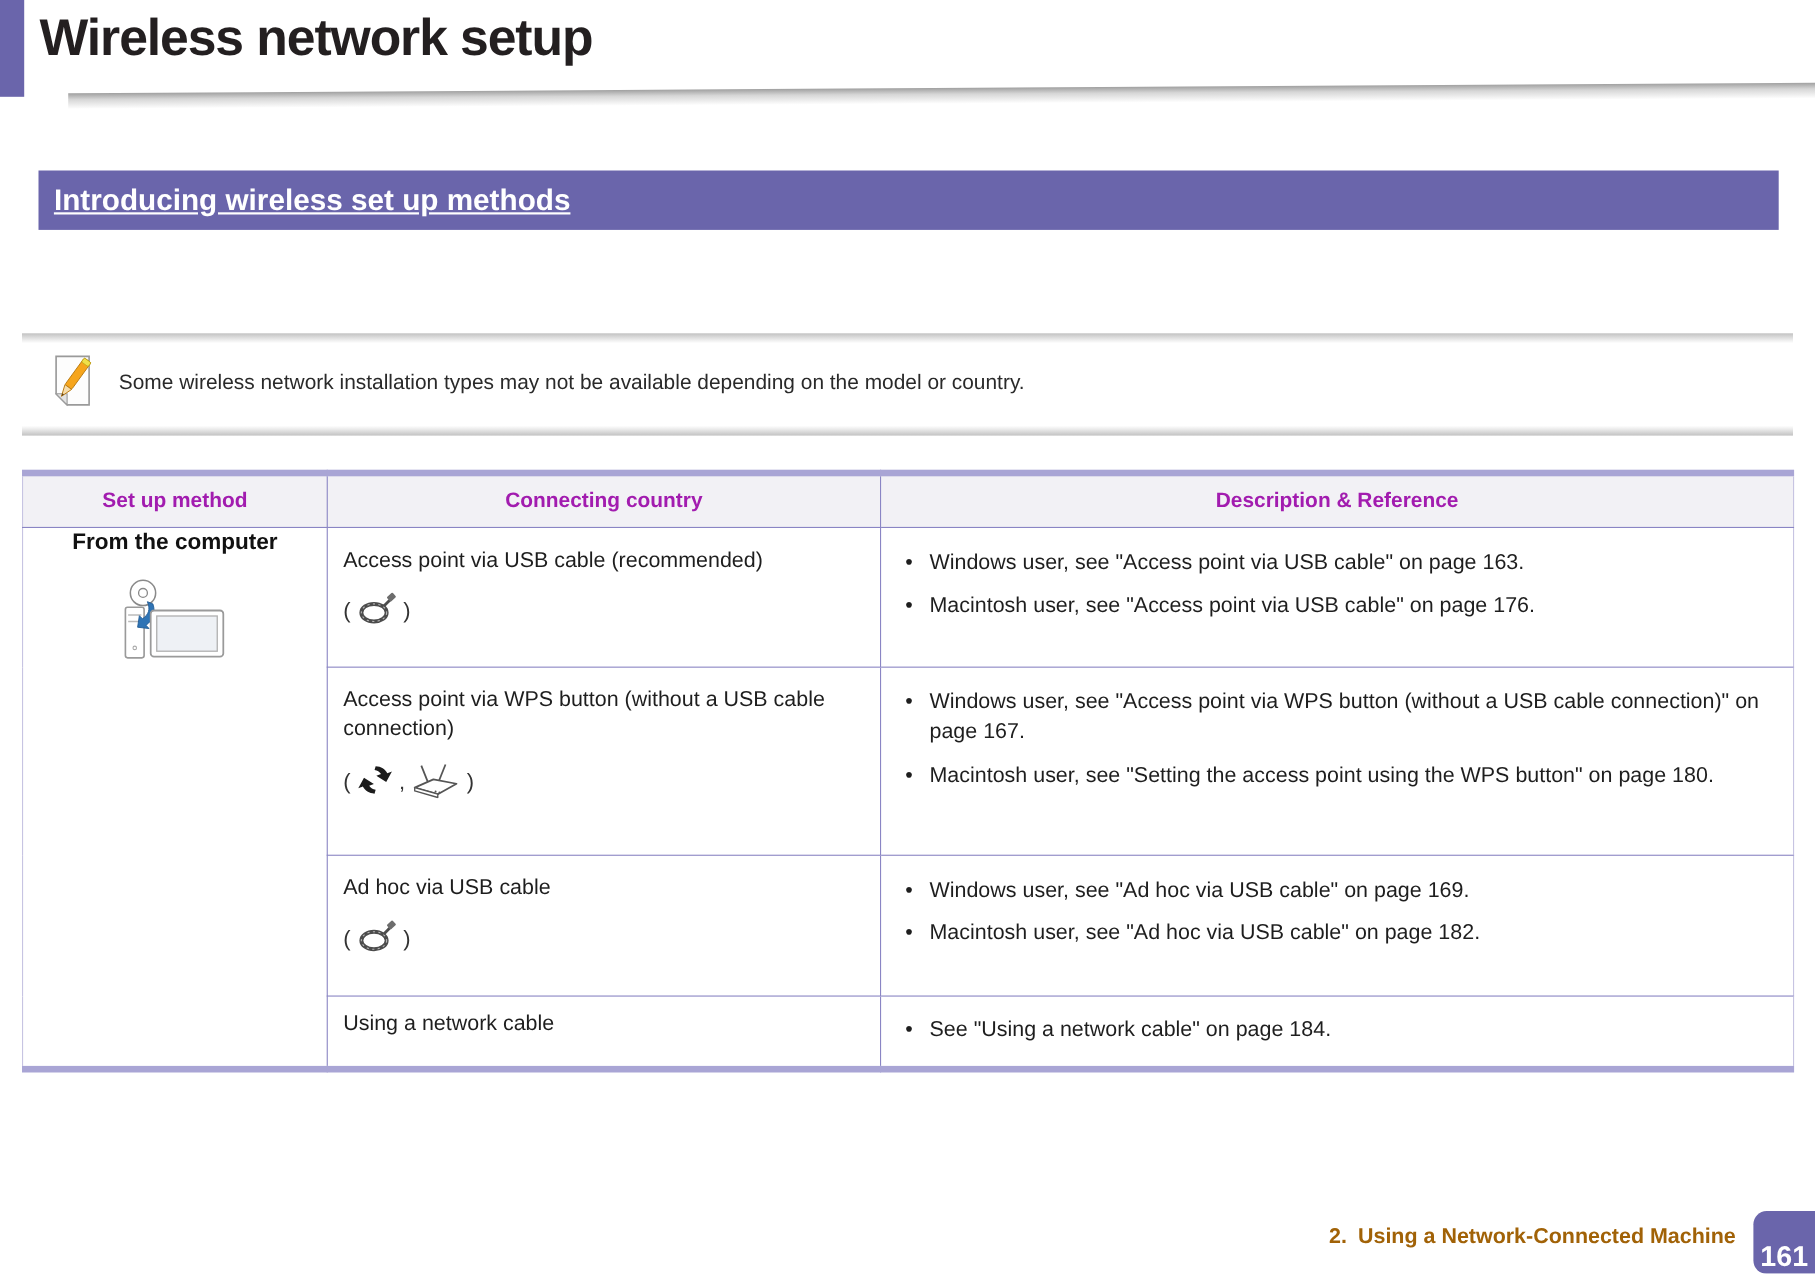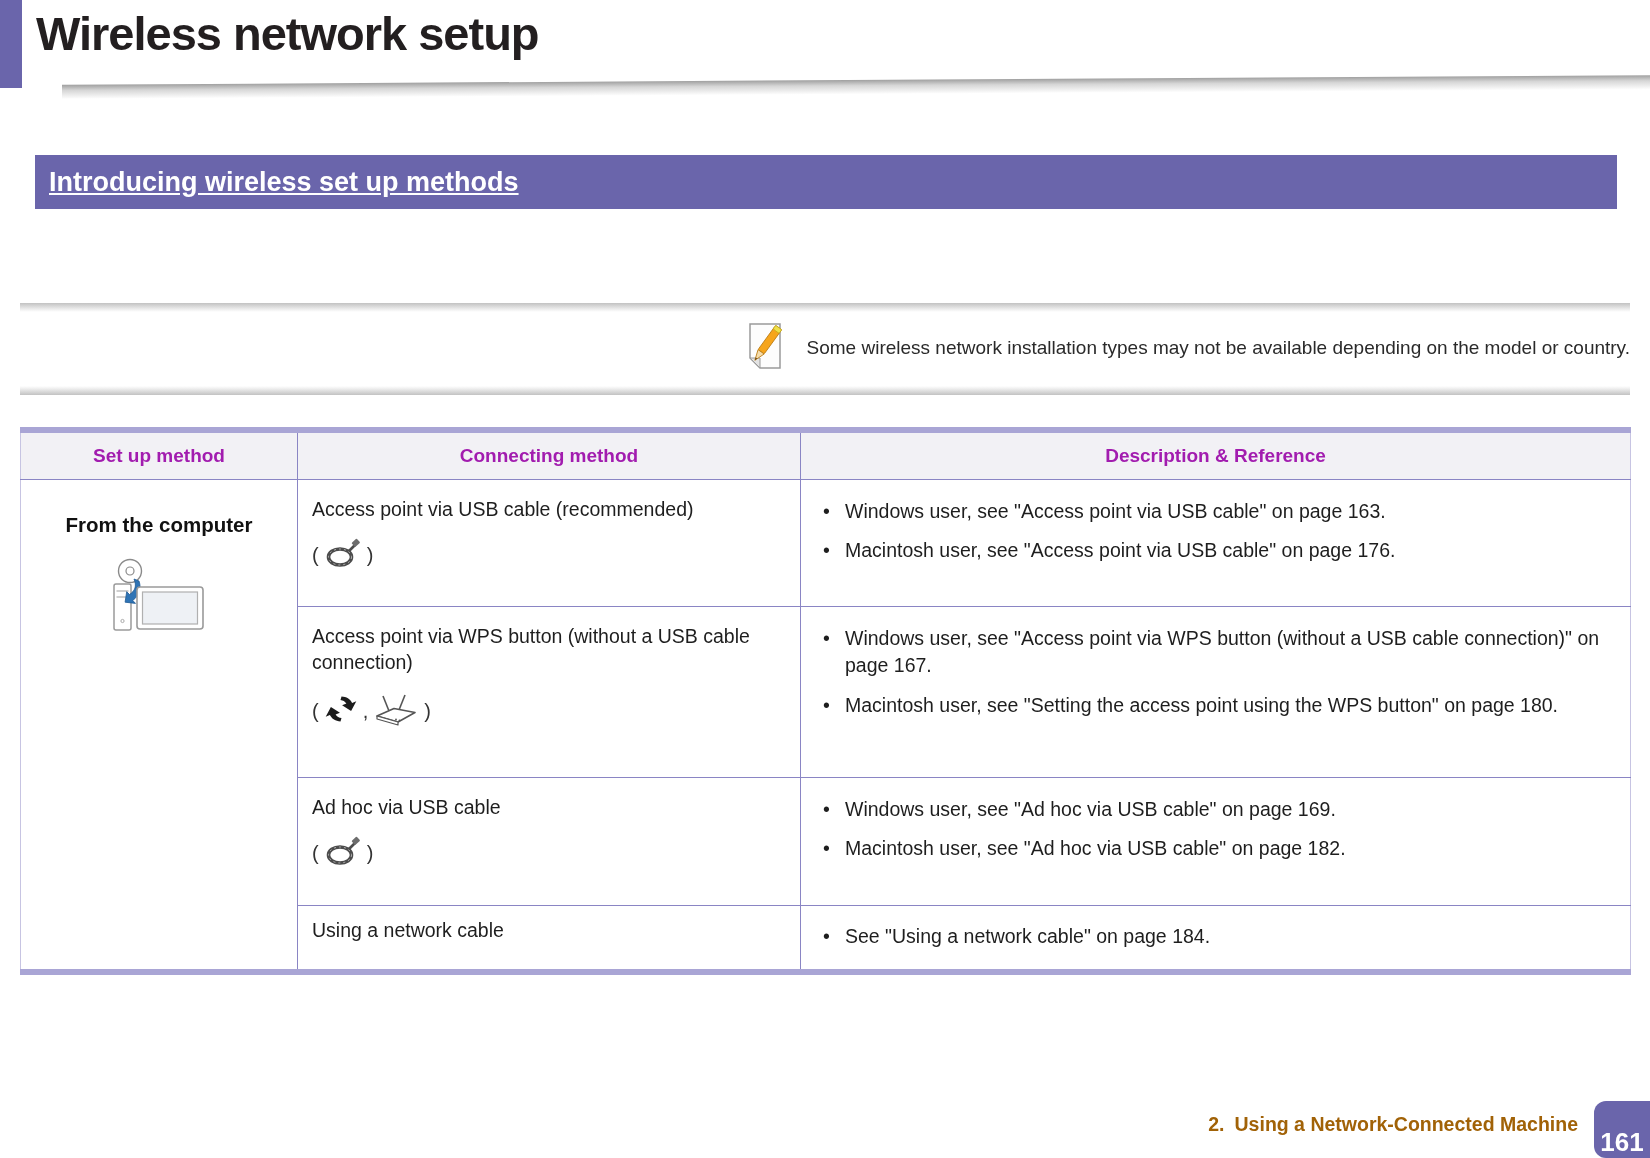--- a/index.html
+++ b/index.html
@@ -19,35 +19,35 @@
                   background:#6a65ab;color:#fff;font-size:27px;font-weight:bold;
                   line-height:54px;padding-left:14px;box-sizing:border-box;text-decoration:underline;}
 
   
   .intro{position:absolute;left:30px;top:233px;font-size:19px;color:#2a2a2a;}
 
   
   .note{position:absolute;left:20px;top:303px;width:1610px;}
   .note-edge{height:9px;background:linear-gradient(to bottom,#c2c2c2 0%,#eeeeee 70%,#ffffff 100%);}
   .note-edge.bottom{background:linear-gradient(to top,#c2c2c2 0%,#eeeeee 70%,#ffffff 100%);}
-  .note-body{display:flex;align-items:center;gap:22px;padding:10px 0 12px 26px;justify-content:flex-end;}
+  .note-body{display:flex;align-items:center;gap:22px;padding:10px 0 12px 26px;}
   .note-text{font-size:19px;color:#2a2a2a;}
 
   
   table.setup{position:absolute;left:20px;top:427px;width:1610px;border-collapse:collapse;
               table-layout:fixed;border-top:6px solid #a9a5d5;border-bottom:6px solid #a9a5d5;
               border-left:1px solid #c7c4e2;border-right:1px solid #c7c4e2;}
   table.setup th{background:#f2f1f5;font-size:19px;font-weight:bold;color:#a21caf;
                  height:44px;border-right:1px solid #8a85c4;border-bottom:1px solid #8a85c4;}
   table.setup th:last-child{border-right:none;}
   table.setup td{border-right:1px solid #8a85c4;border-top:1px solid #8a85c4;
                  vertical-align:top;font-size:19.5px;color:#1e1e1e;}
   table.setup td:last-child{border-right:none;}
   td.setup-cell{vertical-align:middle;text-align:center;border-top:none !important;}
-  .group-label{font-weight:bold;font-size:20.5px;color:#111;margin-bottom:20px;margin-top:32px;}
+  .group-label{font-weight:bold;font-size:20.5px;color:#111;margin-bottom:20px;}
   .method-cell{padding:16px 14px 10px 14px;}
   .method-text{line-height:1.35;}
   .method-icons{margin-top:16px;display:flex;align-items:center;gap:6px;font-size:20px;color:#333;}
   .desc-cell{padding:6px 10px 6px 0;}
   .desc-cell ul{margin:0;padding:0 0 0 44px;list-style:none;}
   .desc-cell li{position:relative;margin:12px 0;line-height:1.4;}
   .desc-cell li::before{content:"•";position:absolute;left:-22px;top:0;color:#1e1e1e;}
   tr.r1 td{height:100px;} tr.r2 td{height:144px;} tr.r3 td{height:101px;} tr.r4 td{height:42px;}
   tr.r4 .method-cell{padding-top:11px;}
   tr.r4 .desc-cell li{margin:11px 0 0 0;}
@@ -98,21 +98,21 @@
 
   <table class="setup">
     <colgroup>
         <col style="width:277px">
         <col style="width:503px">
         <col style="width:830px">
       </colgroup>
     <thead>
       <tr>
         <th>Set up method</th>
-        <th>Connecting method</th>
+        <th>Connecting country</th>
         <th>Description &amp; Reference</th>
       </tr>
     </thead>
     <tbody>
       <tr class="r1">
         <td class="setup-cell" rowspan="4">
           <div class="group-label">From the computer</div>
           <span class="icon-svg">
             <svg width="104" height="80" viewBox="0 0 104 80">
               <circle cx="23" cy="14" r="11.5" fill="#fff" stroke="#8a8a8a" stroke-width="1.4"></circle>

